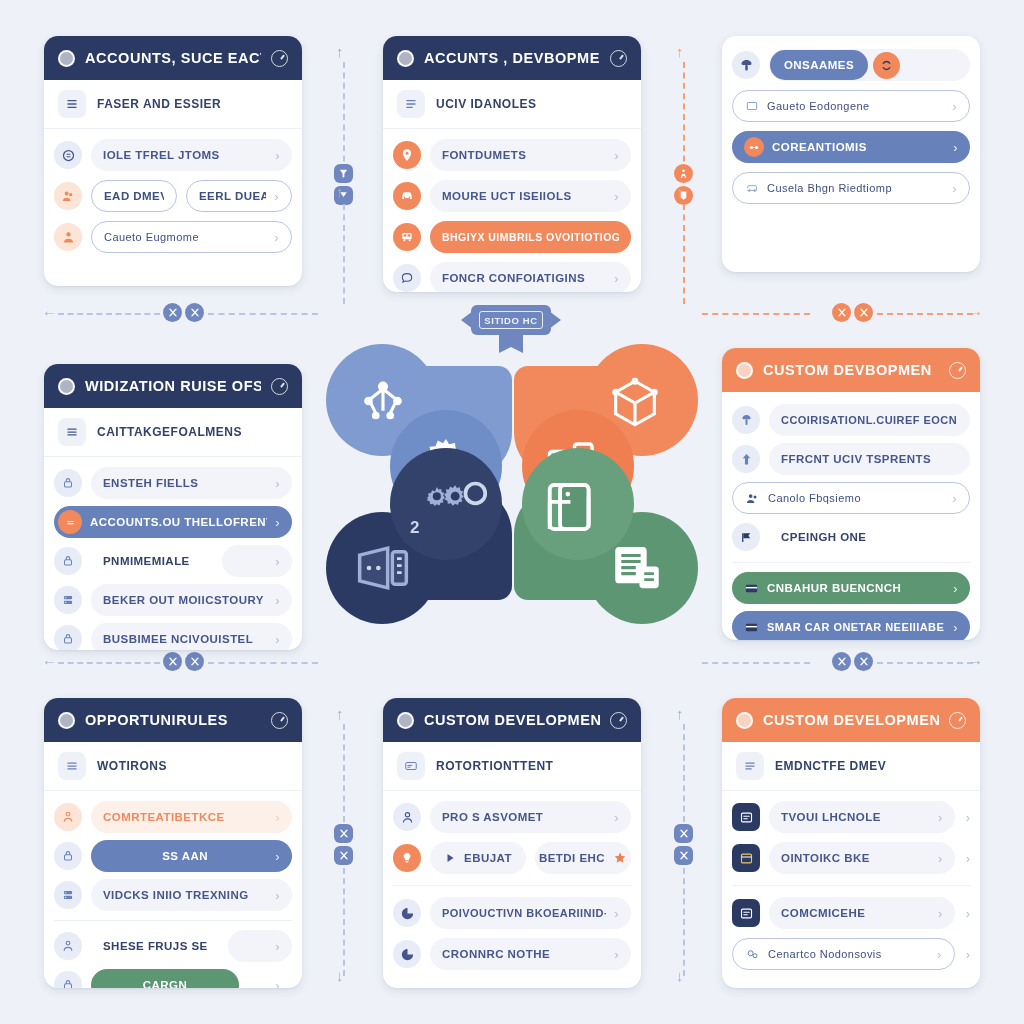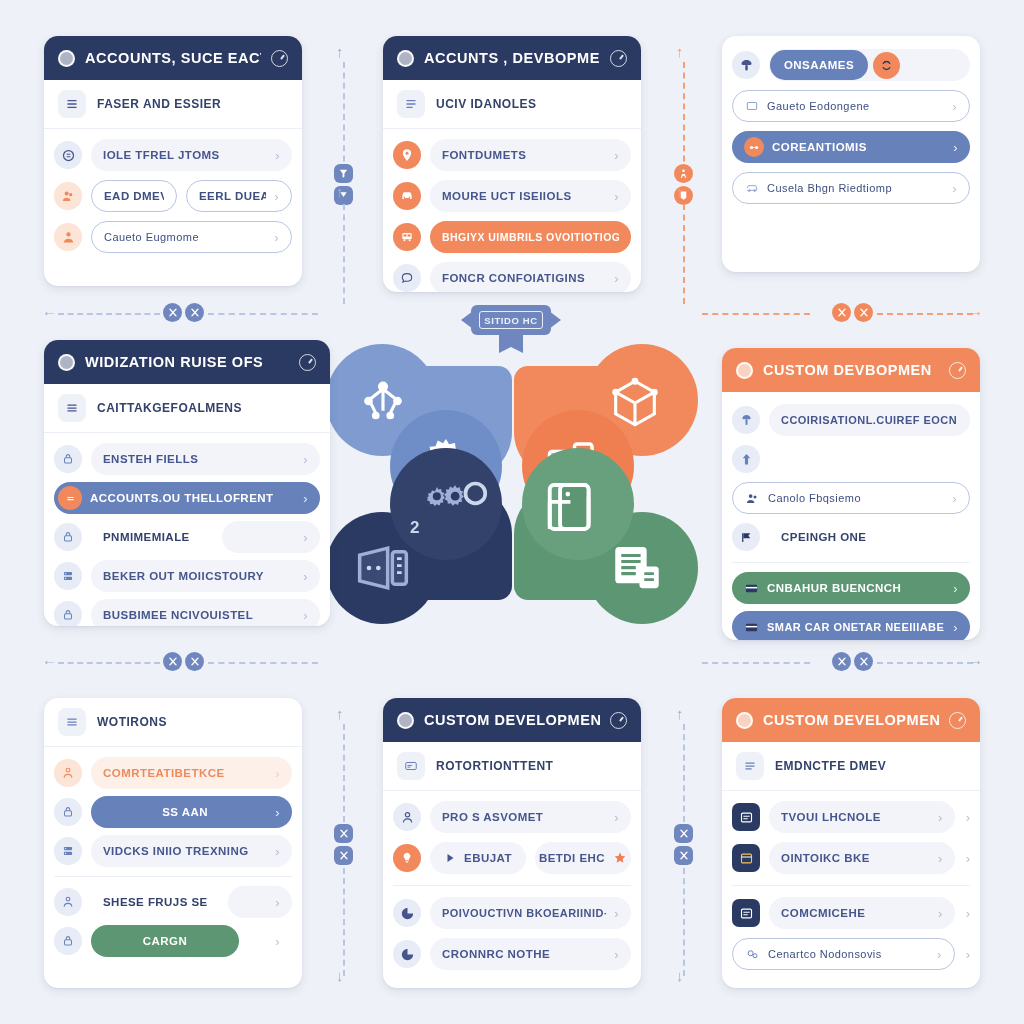--- a/index.html
+++ b/index.html
@@ -609,21 +609,21 @@
                 <circle cx="16.5" cy="16.5" r="1.6"></circle>
               </svg>
           </span>
           <span class="lbl" style="font-weight:normal;font-size:11px;">Cusela Bhgn Riedtiomp</span>
           <span class="chev chev-dark">›</span>
         </div>
       </div>
     </div>
   </div>
 
-  <div class="card" style="left:44px; top:340px; width:286px; height:286px;">
+  <div class="card" style="left:44px; top:364px; width:258px; height:286px;">
     <div class="card-head head-navy">
       <div class="head-dot"></div>
       <div class="head-title">WIDIZATION RUISE OFS</div>
       <div class="head-right"></div>
     </div>
     <div class="subhead">
       <div class="subhead-ico">
         <svg class="g" width="14" height="14" viewBox="0 0 24 24" fill="#46568c">
             <rect x="4" y="6" width="16" height="2.2" rx="1"></rect>
             <rect x="4" y="11" width="16" height="2.2" rx="1"></rect>
@@ -718,20 +718,23 @@
         <div class="pill p-ghost">
           <span class="lbl" style="font-size:11px;">CCOIRISATIONL.CUIREF EOCN</span>
         </div>
       </div>
       <div class="row">
         <div class="row-ico ico-blue">
           <svg class="g" width="15" height="15" viewBox="0 0 24 24" fill="#6781bb">
               <path d="M12 3l6 7h-3.5v10h-5V10H6z"></path>
             </svg>
         </div>
+        <div class="pill p-ghost">
+          <span class="lbl">FFRCNT UCIV TSPRENTS</span>
+        </div>
       </div>
       <div class="row">
         <div class="pill p-outline" style="margin-left:0;">
           <span style="flex:none;">
             <svg class="g" width="15" height="15" viewBox="0 0 24 24" fill="#46568c">
                 <circle cx="9" cy="8" r="3"></circle>
                 <circle cx="16" cy="9.5" r="2.4"></circle>
                 <path d="M3 19c0-3.2 2.7-4.8 6-4.8s6 1.6 6 4.8z"></path>
               </svg>
           </span>
@@ -772,20 +775,25 @@
               </svg>
           </span>
           <span class="lbl" style="font-size:11px;">SMAR CAR ONETAR NEEIIIABE</span>
           <span class="chev chev-light">›</span>
         </div>
       </div>
     </div>
   </div>
 
   <div class="card" style="left:44px; top:698px; width:258px; height:290px;">
+    <div class="card-head head-navy">
+      <div class="head-dot"></div>
+      <div class="head-title">OPPORTUNIRULES</div>
+      <div class="head-right"></div>
+    </div>
     <div class="subhead">
       <div class="subhead-ico">
         <svg class="g" width="14" height="14" viewBox="0 0 24 24" fill="#6781bb">
             <rect x="4" y="6" width="16" height="2.2" rx="1"></rect>
             <rect x="4" y="11" width="16" height="2.2" rx="1"></rect>
             <rect x="4" y="16" width="16" height="2.2" rx="1"></rect>
           </svg>
       </div>
       <div class="subhead-txt">WOTIRONS</div>
     </div>

